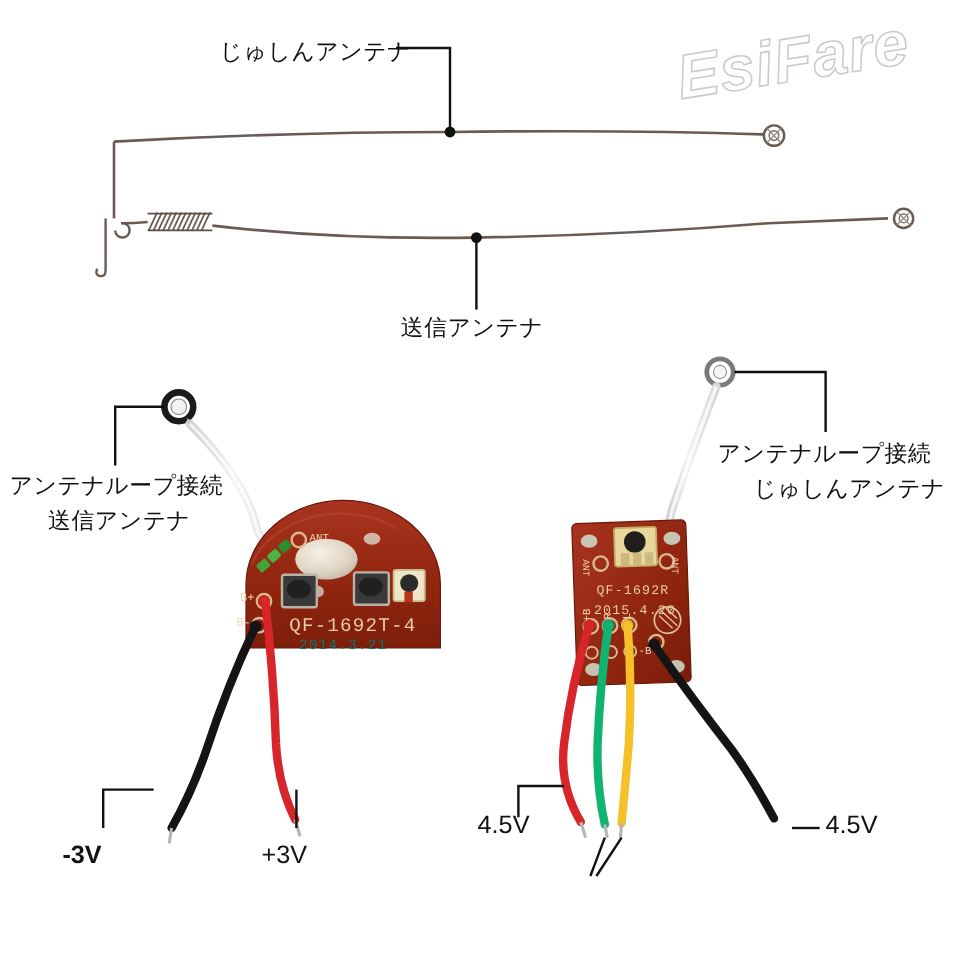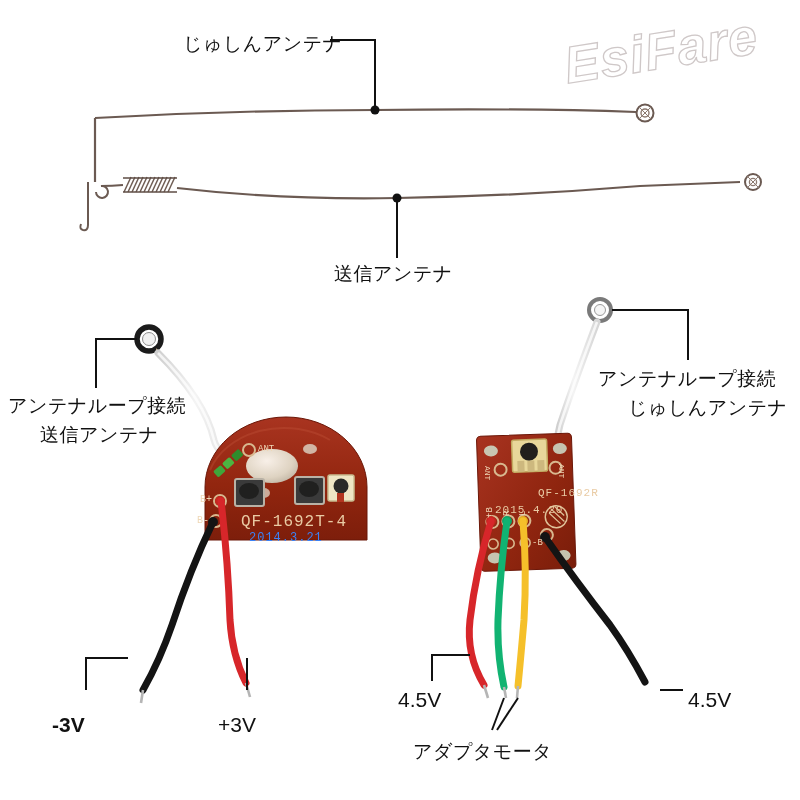--- a/index.html
+++ b/index.html
@@ -29,21 +29,20 @@
     font-family: "Liberation Sans", sans-serif;
     line-height: 1.25;
   }
   .lbl-jp {
     font-size: 19px;
     letter-spacing: 0.5px;
   }
   .lbl-v {
     font-size: 21px;
     letter-spacing: 0px;
-    margin-top: 12px;
   }
   .watermark {
     position: absolute;
     left: 560px;
     top: 36px;
     font-size: 52px;
     font-style: italic;
     font-weight: bold;
     font-family: "Liberation Sans", sans-serif;
     color: transparent;
@@ -284,29 +283,28 @@
   <div class="lbl lbl-jp" style="left:628px; top:396px;">じゅしんアンテナ</div>
 
   <div class="lbl lbl-v" style="left:52px; top:700px;font-weight:bold;">-3V</div>
 
   <div class="lbl lbl-v" style="left:218px; top:700px;">+3V</div>
 
   <div class="lbl lbl-v" style="left:398px; top:675px;">4.5V</div>
 
   <div class="lbl lbl-v" style="left:688px; top:675px;">4.5V</div>
 
-  <div class="lbl lbl-jp" style="left:413px; top:740px;">アダプタモータ</div>
 
   <div class="lbl" style="left:241px; top:512px; font-size:16px; color:#e9cba4; letter-spacing:1px; font-family:'Liberation Mono', monospace;">QF-1692T-4</div>
-  <div class="lbl" style="left:249px; top:531px; font-size:12px; color:#3b82f6; letter-spacing:1px; font-family:'Liberation Mono', monospace;">2014.3.21</div>
+  <div class="lbl" style="left:249px; top:531px; font-size:12px; color:#0f766e; letter-spacing:1px; font-family:'Liberation Mono', monospace;">2014.3.21</div>
   <div class="lbl" style="left:258px; top:444px; font-size:9px; color:#efd7b6; font-family:'Liberation Mono', monospace;">ANT</div>
   <div class="lbl" style="left:200px; top:494px; font-size:10px; color:#efd7b6; font-family:'Liberation Mono', monospace;">B+</div>
   <div class="lbl" style="left:197px; top:515px; font-size:10px; color:#efd7b6; font-family:'Liberation Mono', monospace;">B-</div>
 
-  <div class="lbl" style="left:497px; top:487px; font-size:11px; color:#e9cba4; letter-spacing:1px; font-family:'Liberation Mono', monospace;margin-left:41px;">QF-1692R</div>
+  <div class="lbl" style="left:497px; top:487px; font-size:11px; color:#e9cba4; letter-spacing:1px; font-family:'Liberation Mono', monospace;">QF-1692R</div>
   <div class="lbl" style="left:495px; top:504px; font-size:11px; color:#e9cba4; letter-spacing:1px; font-family:'Liberation Mono', monospace;">2015.4.20</div>
   <div class="lbl" style="left:492px; top:466px; font-size:8px; color:#efd7b6; transform:rotate(90deg); transform-origin:left top; font-family:'Liberation Mono', monospace;">ANT</div>
   <div class="lbl" style="left:566px; top:464px; font-size:8px; color:#efd7b6; transform:rotate(90deg); transform-origin:left top; font-family:'Liberation Mono', monospace;">ANT</div>
   <div class="lbl" style="left:485px; top:518px; font-size:9px; color:#efd7b6; transform:rotate(-90deg); transform-origin:left top; font-family:'Liberation Mono', monospace;">+B</div>
   <div class="lbl" style="left:502px; top:516px; font-size:9px; color:#efd7b6; transform:rotate(-90deg); transform-origin:left top; font-family:'Liberation Mono', monospace;">R</div>
   <div class="lbl" style="left:518px; top:516px; font-size:9px; color:#efd7b6; transform:rotate(-90deg); transform-origin:left top; font-family:'Liberation Mono', monospace;">L</div>
   <div class="lbl" style="left:532px; top:538px; font-size:9px; color:#efd7b6; font-family:'Liberation Mono', monospace;">-B</div>
 
   <div class="watermark">EsiFare</div>
 

